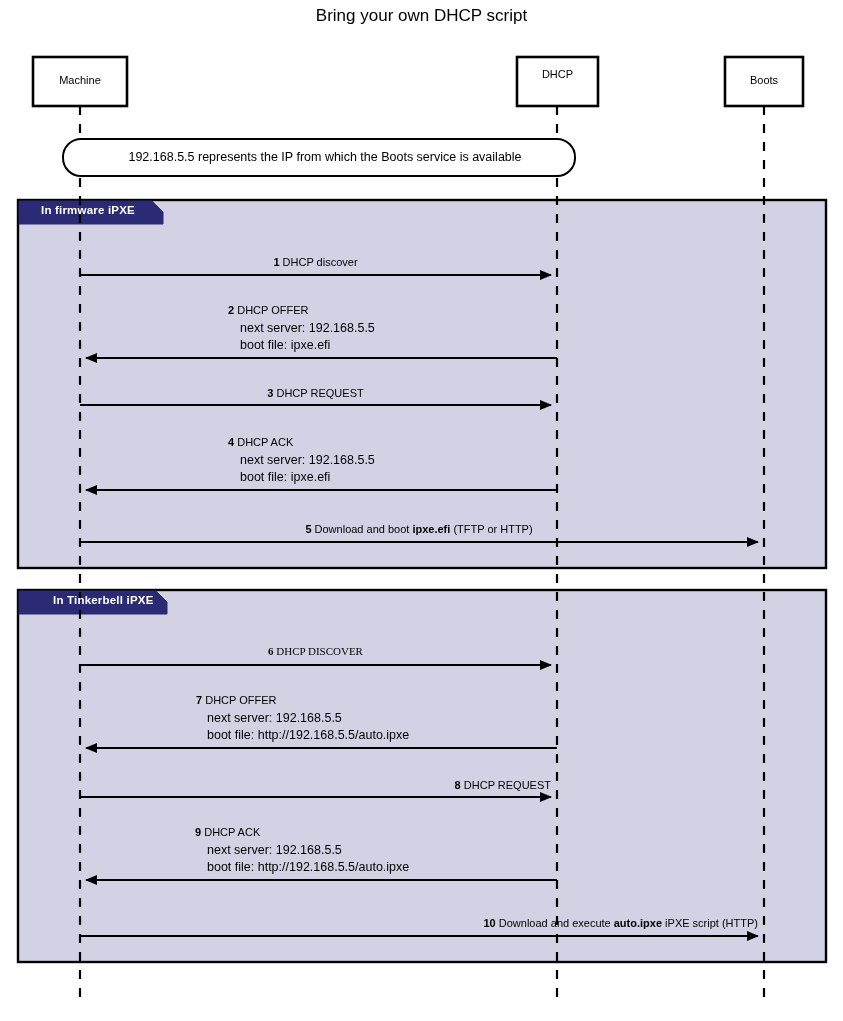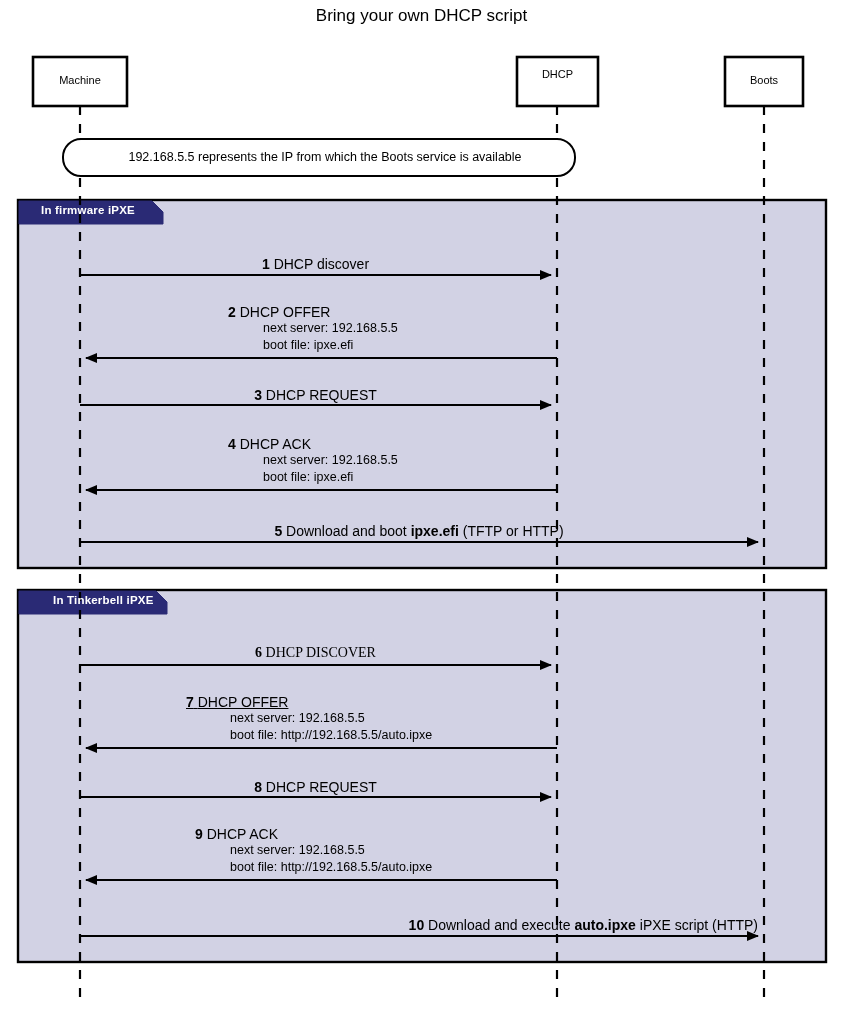--- a/index.html
+++ b/index.html
@@ -55,29 +55,28 @@
     white-space: nowrap;
   }
   .frag-label {
     font-size: 11.5px;
     font-weight: bold;
     color: #ffffff;
     white-space: nowrap;
     letter-spacing: 0.2px;
   }
   .msg-text {
-    font-size: 14px;
+    font-size: 11px;
     white-space: nowrap;
   }
   .msg-text .seq { font-weight: bold; }
   .msg-text .strong { font-weight: bold; }
   .msg-sub {
     font-size: 12.5px;
     white-space: nowrap;
-    margin-left: 23px;
   }
 </style>
 </head>
 <body>
 
 <div id="diagram-root">
 
   <div class="txt diagram-title">Bring your own DHCP script</div>
 
   <svg class="layer" viewBox="0 0 843 1021">
@@ -175,29 +174,29 @@
     <span class="seq">5</span>
     <span>Download and boot </span><span class="strong">ipxe.efi</span><span> (TFTP or HTTP)</span>
   </div>
 
   <div class="txt msg-text" style="left:80px; top:646px; width:471px; text-align:center;font-family:Liberation Serif, serif;">
     <span class="seq">6</span>
     <span>DHCP DISCOVER</span>
   </div>
 
   <div>
-    <div class="txt msg-text" style="left:186px; top:695px;text-decoration:underline;">
+    <div class="txt msg-text" style="left:196px; top:695px;">
       <span class="seq">7</span>
       <span>DHCP OFFER</span>
     </div>
     <div class="txt msg-sub" style="left:207px; top:712px;">next server: 192.168.5.5</div>
     <div class="txt msg-sub" style="left:207px; top:729px;">boot file: http://192.168.5.5/auto.ipxe</div>
   </div>
 
-  <div class="txt msg-text" style="left:80px; top:780px; width:471px; text-align:center;">
+  <div class="txt msg-text" style="left:80px; top:780px; width:471px; text-align:right;">
     <span class="seq">8</span>
     <span>DHCP REQUEST</span>
   </div>
 
   <div>
     <div class="txt msg-text" style="left:195px; top:827px;">
       <span class="seq">9</span>
       <span>DHCP ACK</span>
     </div>
     <div class="txt msg-sub" style="left:207px; top:844px;">next server: 192.168.5.5</div>

